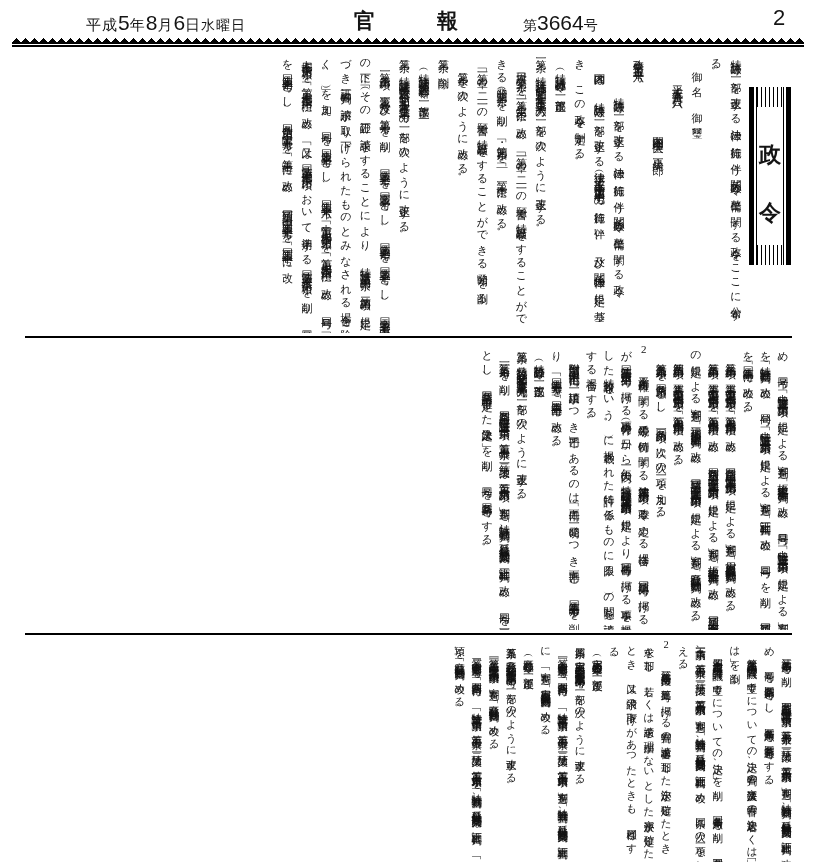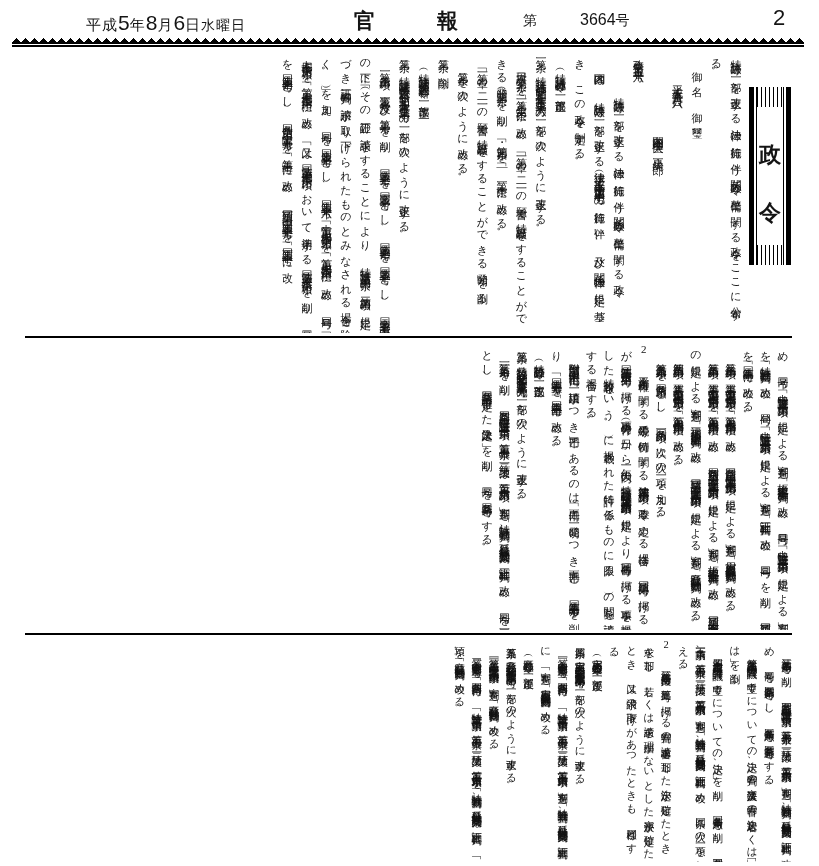--- a/index.html
+++ b/index.html
@@ -5,21 +5,21 @@
   html,body{margin:0;padding:0;background:#f4f4f2;}
   #page{position:relative;width:819px;height:866px;background:#ffffff;overflow:hidden;
         font-family:"Liberation Serif",serif;color:#141414;}
   
   .hdr{position:absolute;white-space:nowrap;}
   #hdr-date{left:86px;top:11px;font-size:15px;letter-spacing:1px;}
   #hdr-date .num{font-family:"Liberation Sans",sans-serif;font-size:21px;letter-spacing:0;}
   #hdr-weekday{font-size:14px;}
   #hdr-title{left:354px;top:7px;font-size:21px;letter-spacing:62px;font-weight:700;}
   #hdr-issue{left:523px;top:11px;font-size:14px;}
-  #hdr-issue .num{font-family:"Liberation Sans",sans-serif;font-size:16px;margin-left:43px;}
+  #hdr-issue .num{font-family:"Liberation Sans",sans-serif;font-size:21px;}
   #hdr-page{left:773px;top:5px;font-size:22px;font-family:"Liberation Sans",sans-serif;}
   
   #sawtooth{position:absolute;left:12px;top:38px;width:792px;height:7px;
     background:conic-gradient(from 135deg at 50% 0,#000 0 90deg,transparent 0) 0 0/9px 6px repeat-x;
     border-bottom:2px solid #000;}
   
   #seirei{position:absolute;left:749px;top:87px;width:42px;height:178px;
           border-left:5px solid #000;border-right:5px solid #000;box-sizing:border-box;}
   #seirei .inner{height:100%;margin:0 2px;border-left:1.5px solid #000;border-right:1.5px solid #000;
           box-sizing:border-box;display:flex;flex-direction:column;align-items:center;}

